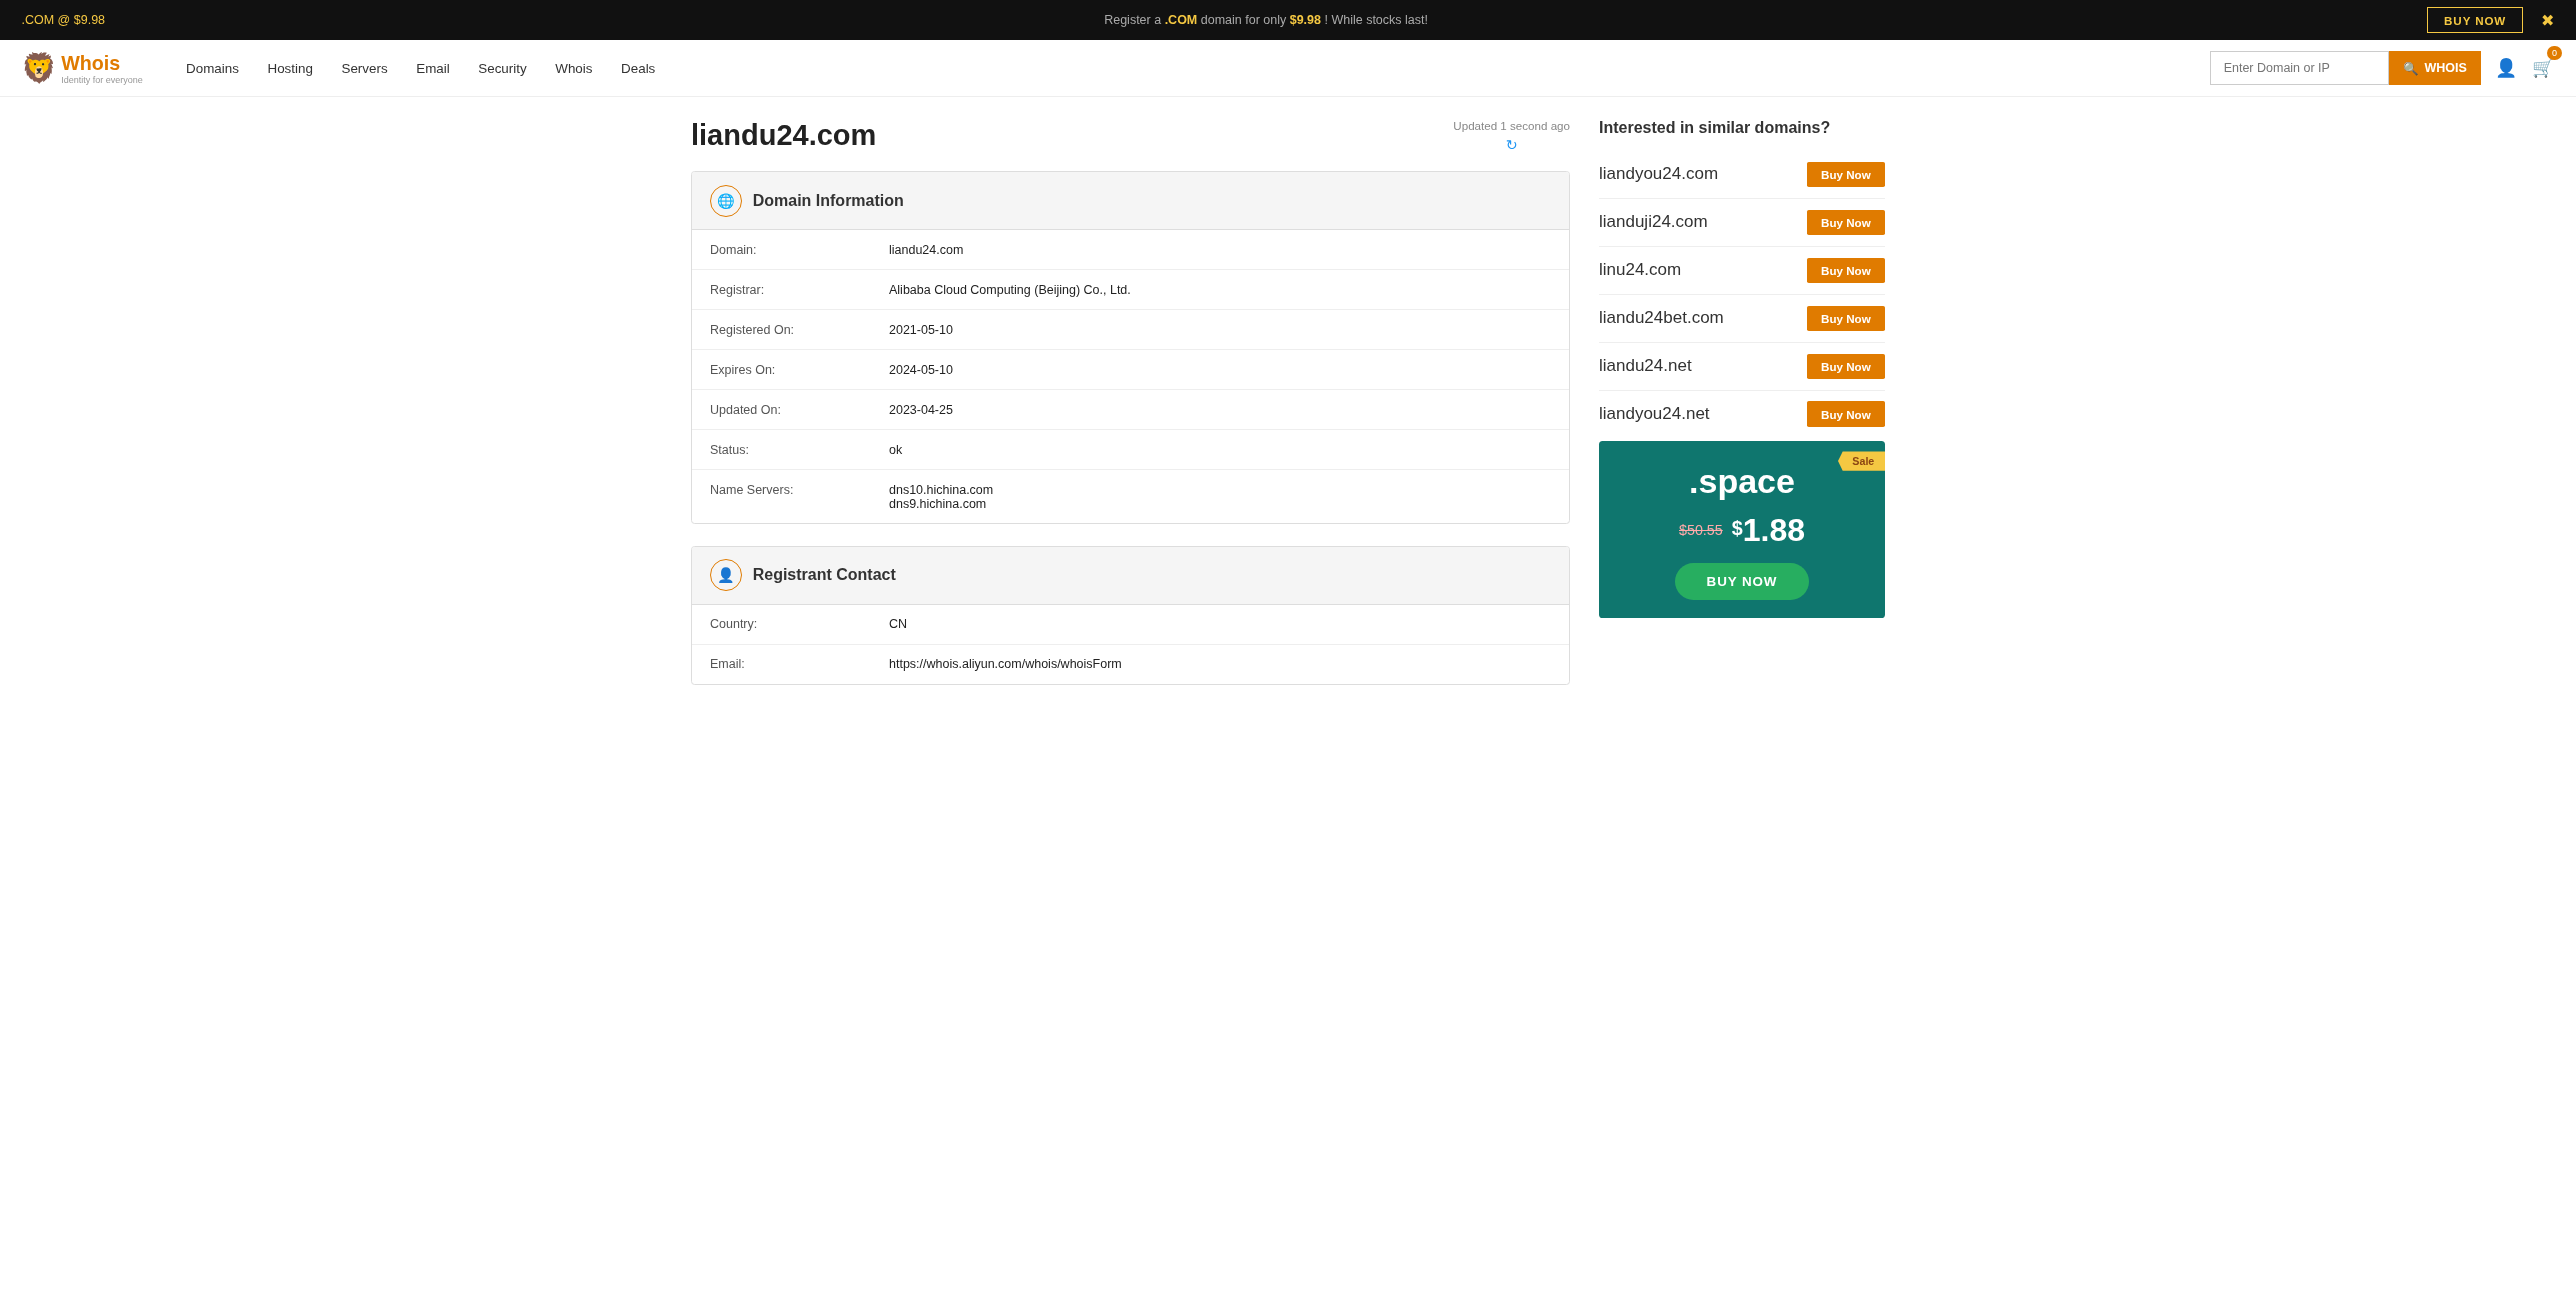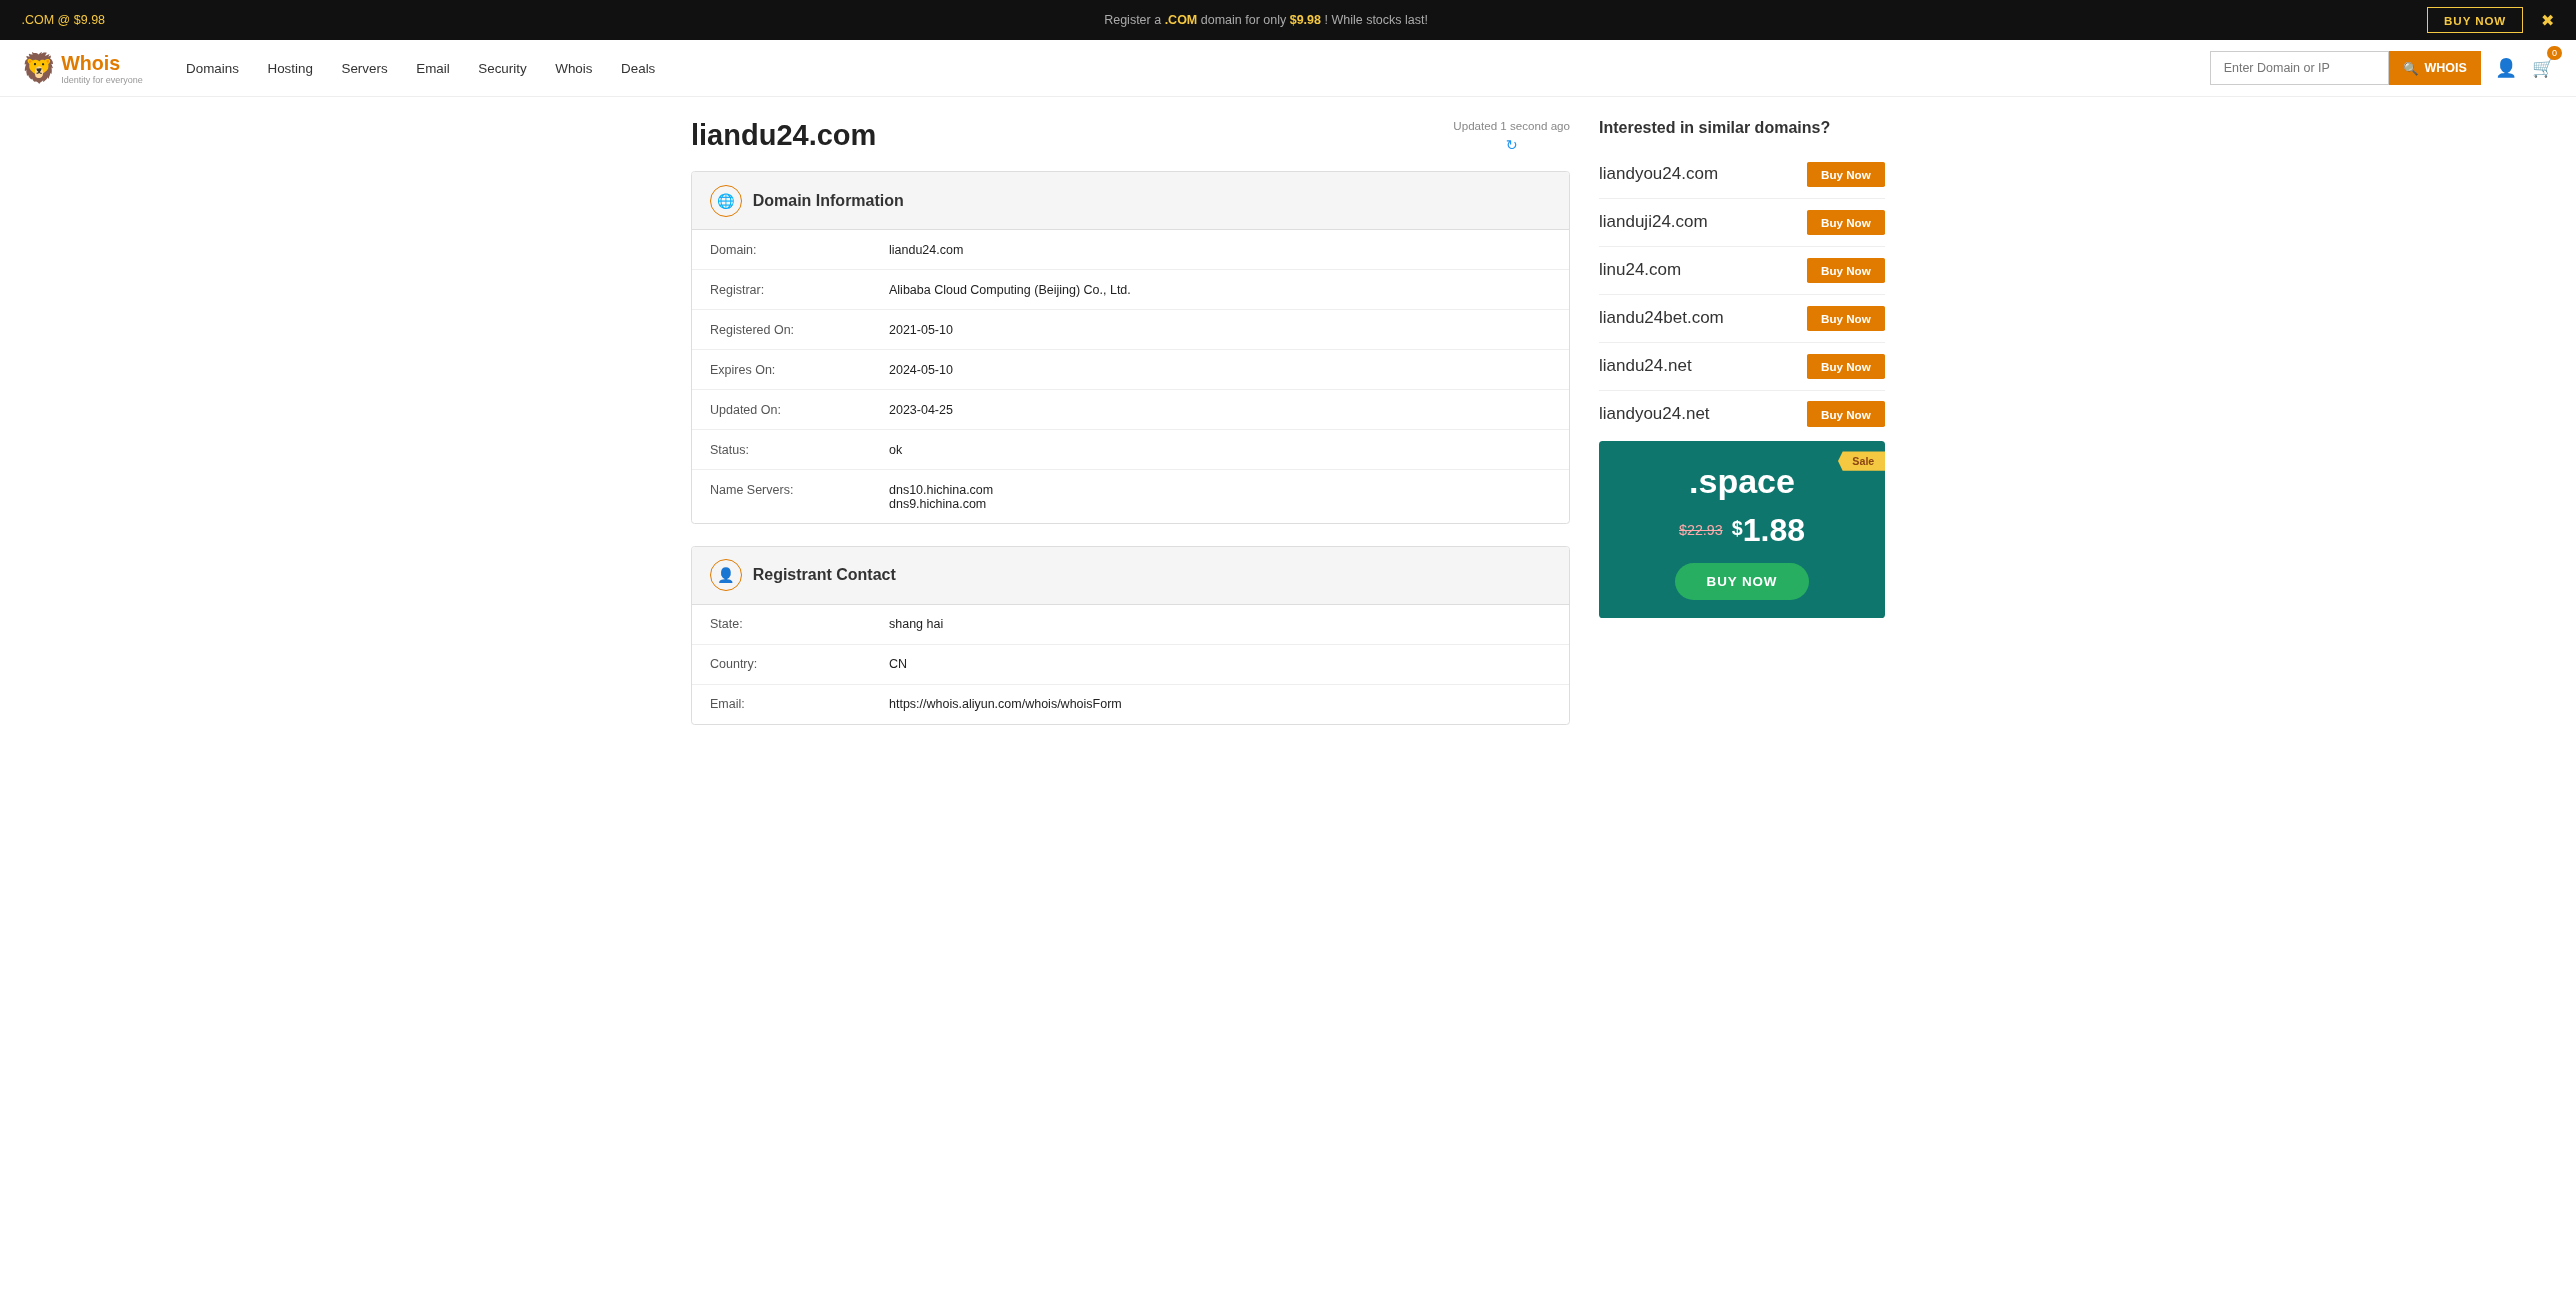--- a/index.html
+++ b/index.html
@@ -376,24 +376,20 @@
         </table>
     </div>
 
     <div class="info-card">
       <div class="info-card-header">
         <div class="icon">👤</div>
         <h2>Registrant Contact</h2>
       </div>
       <table class="info-table">
         <tbody>
-            <tr>
-          <td>State:</td>
-          <td>shang hai</td>
-        </tr>
         <tr>
           <td>Country:</td>
           <td>CN</td>
         </tr>
         <tr>
           <td>Email:</td>
           <td>https://whois.aliyun.com/whois/whoisForm</td>
         </tr>
       </tbody>
         </table>
@@ -429,21 +425,21 @@
       <div class="similar-domain-row">
         <span class="similar-domain-name">liandyou24.net</span>
         <button class="buy-now-small">Buy Now</button>
       </div>
     </div>
 
     <div class="sale-card">
       <div class="sale-badge">Sale</div>
       <div class="sale-tld">.space</div>
       <div class="sale-price-row">
-        <span class="sale-old-price">$22.93</span>
+        <span class="sale-old-price">$50.55</span>
         <span class="sale-new-price">
           <span class="dollar">$</span><span>1.88</span>
         </span>
       </div>
       <button class="sale-buy-btn">BUY NOW</button>
     </div>
 
   </div>
 </div>
 

